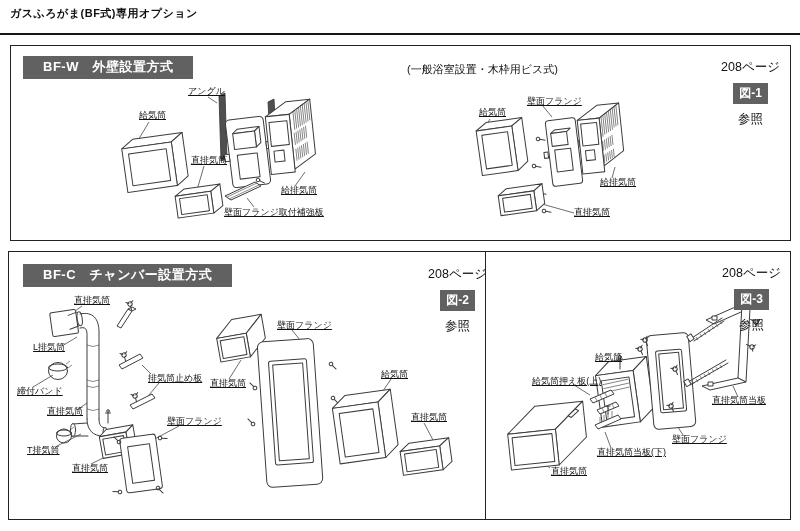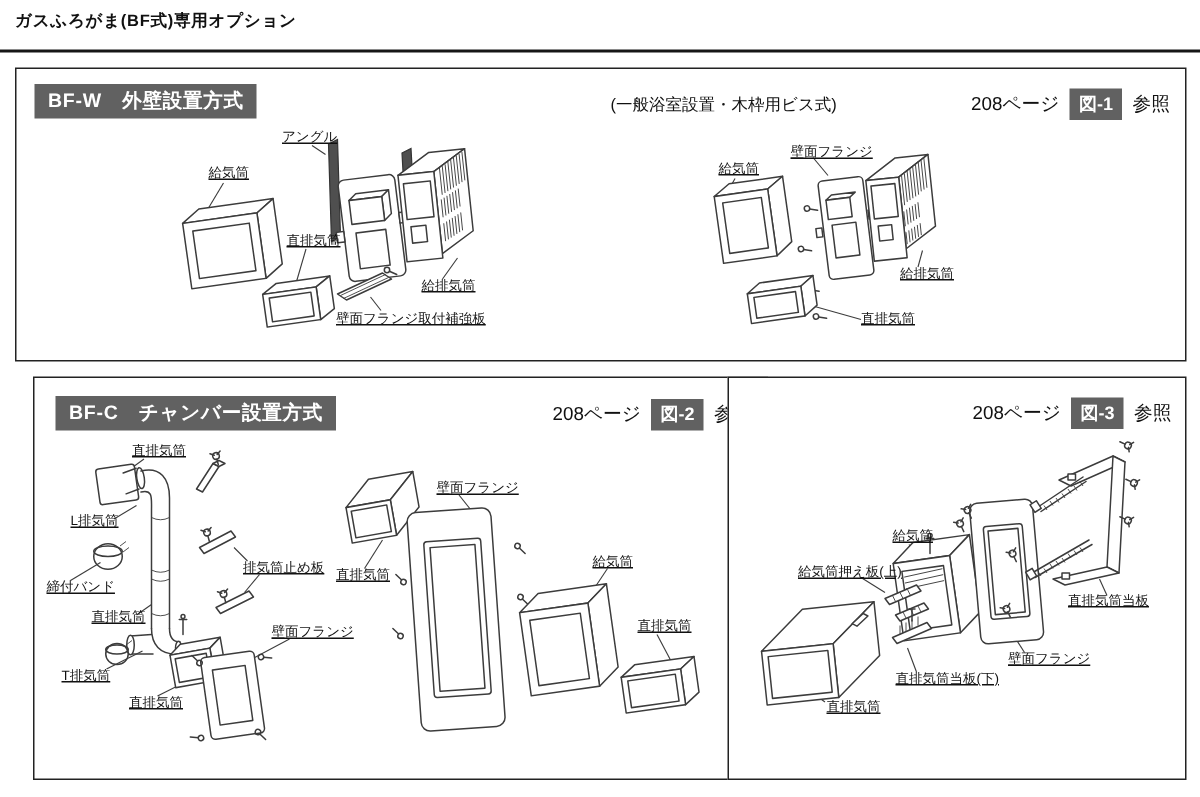--- a/index.html
+++ b/index.html
@@ -2,25 +2,25 @@
 <html><head>
 <meta charset="utf-8">
 <style>
   html,body{margin:0;padding:0;width:800px;height:531px;overflow:hidden;background:#fff;}
   body{font-family:"Liberation Sans","DejaVu Sans",sans-serif;color:#151515;}
   .page{position:relative;width:800px;height:531px;background:#fff;}
   .page-title{position:absolute;left:10px;top:6px;margin:0;font-size:11px;font-weight:700;letter-spacing:0.5px;color:#111;}
   .title-rule{position:absolute;left:0;top:33px;width:800px;height:2px;background:#161616;}
   .panel{position:absolute;border:1.6px solid #222;background:#fff;box-sizing:border-box;}
   #panel-bfw{left:10px;top:45px;width:781px;height:196px;}
-  #panel-bfc{left:22px;top:251px;width:490px;height:269px;}
+  #panel-bfc{left:8px;top:251px;width:490px;height:269px;}
   #panel-bfd{left:485px;top:251px;width:306px;height:269px;}
-  .badge{position:absolute;background:#616161;color:#fff;font-weight:700;font-size:13px;letter-spacing:0.5px;padding:2px 9px 3px;white-space:nowrap;}
+  .badge{position:absolute;background:#616161;color:#fff;font-weight:700;font-size:13px;letter-spacing:0.5px;padding:2px 20px 3px;white-space:nowrap;}
   .subtitle{position:absolute;font-size:11px;color:#111;white-space:nowrap;}
-  .ref{position:absolute;display:flex;align-items:center;gap:7px;font-size:12.5px;color:#111;white-space:nowrap;}
+  .ref{position:absolute;display:flex;align-items:center;gap:7px;font-size:12.5px;color:#111;white-space:nowrap;flex-direction:column;}
   .fig-badge{background:#616161;color:#fff;font-weight:700;font-size:12px;padding:1.5px 6px 2.5px;}
   .plabel{position:absolute;font-size:9px;line-height:1.1;color:#111;white-space:nowrap;text-decoration:underline;}
   svg.diagram{position:absolute;left:0;top:0;pointer-events:none;}
   .o{fill:#fff;stroke:#3c3c3c;stroke-width:1;stroke-linejoin:round;}
   .n{fill:none;stroke:#3c3c3c;stroke-width:1;stroke-linejoin:round;stroke-linecap:round;}
   .t{fill:none;stroke:#3c3c3c;stroke-width:0.6;}
   .dk{fill:#4f4f4f;stroke:#333;stroke-width:0.8;}
   .ldr{stroke:#3c3c3c;stroke-width:0.75;}
 </style>
 </head>

